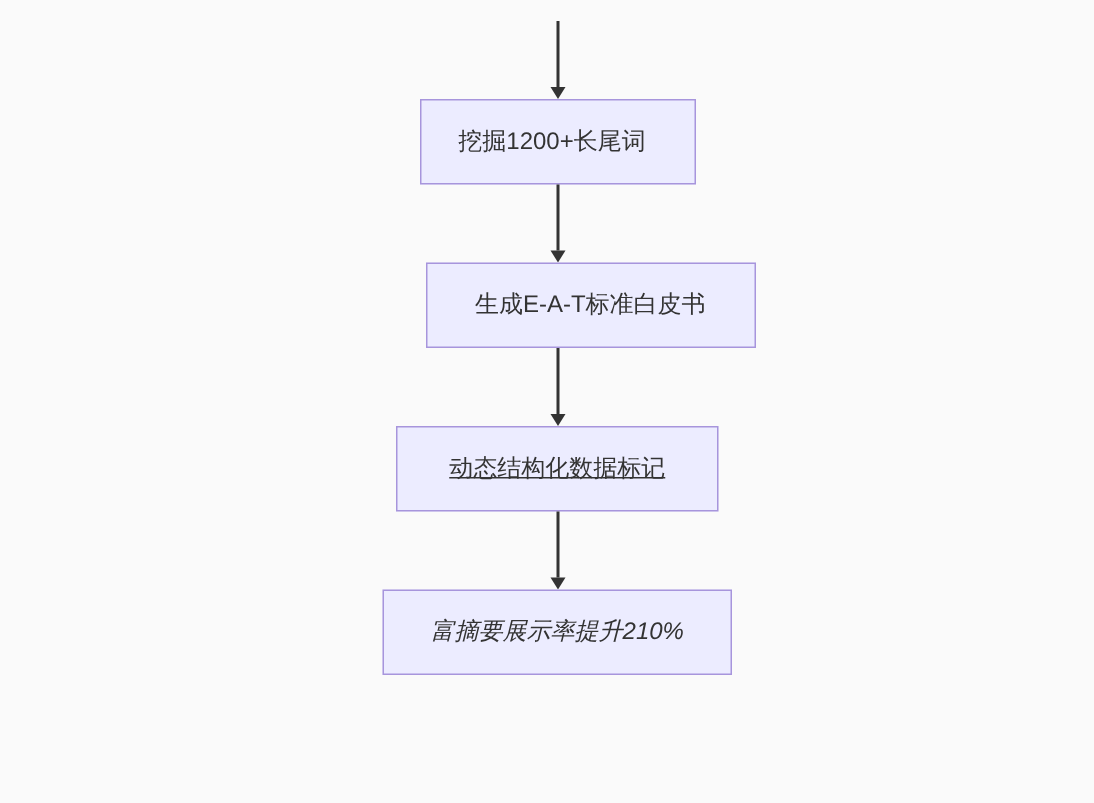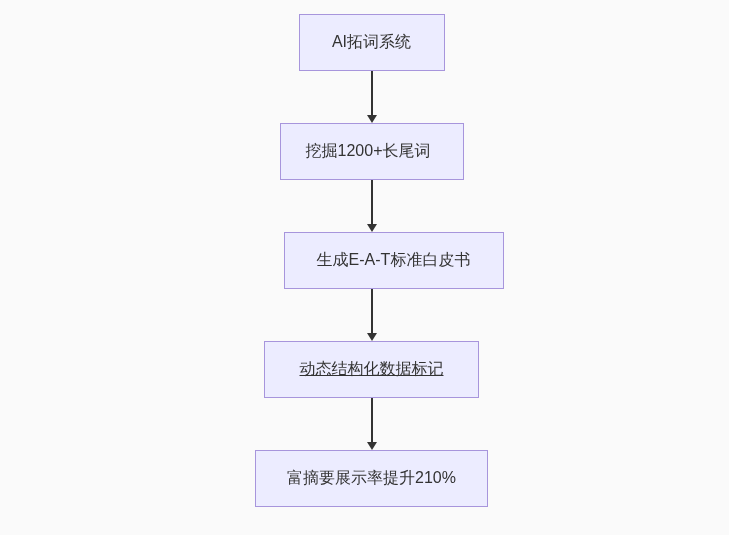--- a/index.html
+++ b/index.html
@@ -36,21 +36,21 @@
     background: var(--node-fill);
     border: 1px solid var(--node-border);
     color: var(--text-color);
     font-size: 16px;
     white-space: nowrap;
   }
   .n1 { min-width: 146px; }
   .n2 { min-width: 184px; padding-left: 23px; }
   .n3 { min-width: 220px; margin-left: 44px; }
   .n4 { min-width: 215px; text-decoration: underline; }
-  .n5 { min-width: 233px; }
+  .n5 { min-width: 233px; font-style: italic; }
   .connector {
     height: 52px;
     display: flex;
     flex-direction: column;
     align-items: center;
   }
   .connector .line {
     flex: 1;
     width: 2px;
     background: var(--edge-color);
@@ -61,23 +61,20 @@
     border-left: 5px solid transparent;
     border-right: 5px solid transparent;
     border-top: 8px solid var(--edge-color);
   }
 </style>
 </head>
 <body>
 
 <div class="canvas">
 
-  <div class="node n1">
-    <span>AI拓词系统</span>
-  </div>
 
   <div class="connector">
     <div class="line"></div>
     <div class="head"></div>
   </div>
 
   <div class="node n2">
     <span>挖掘1200+长尾词</span>
   </div>
 

